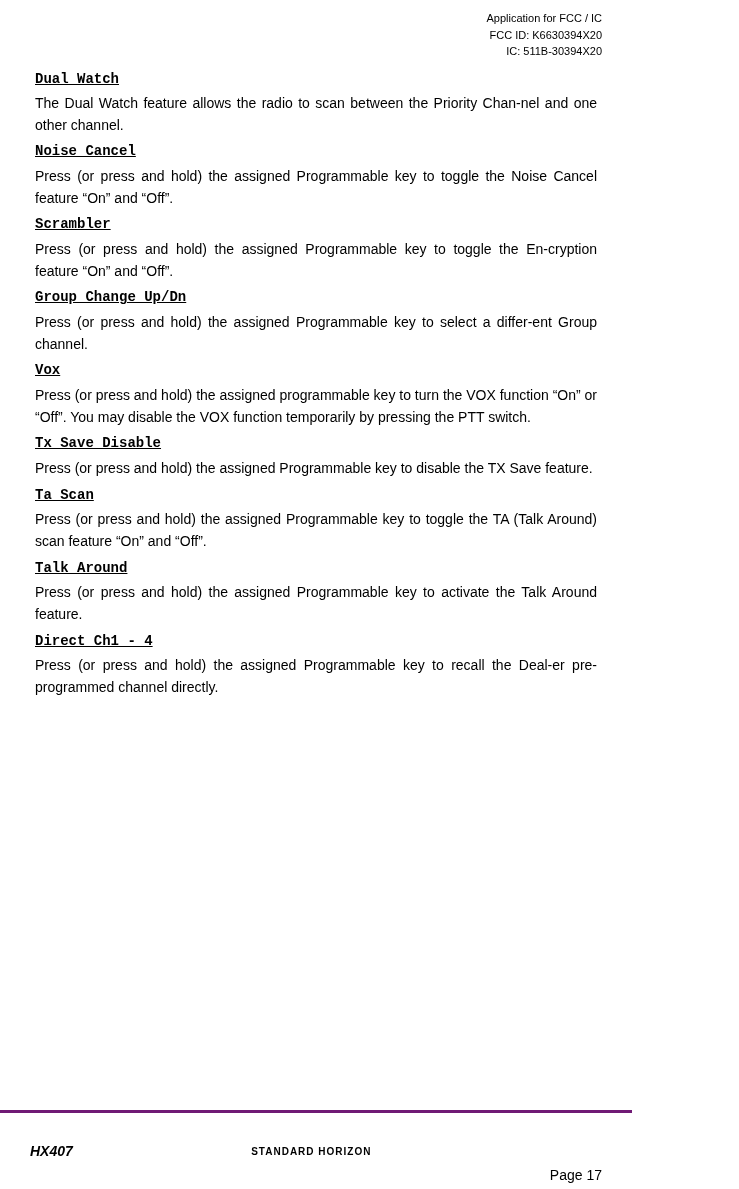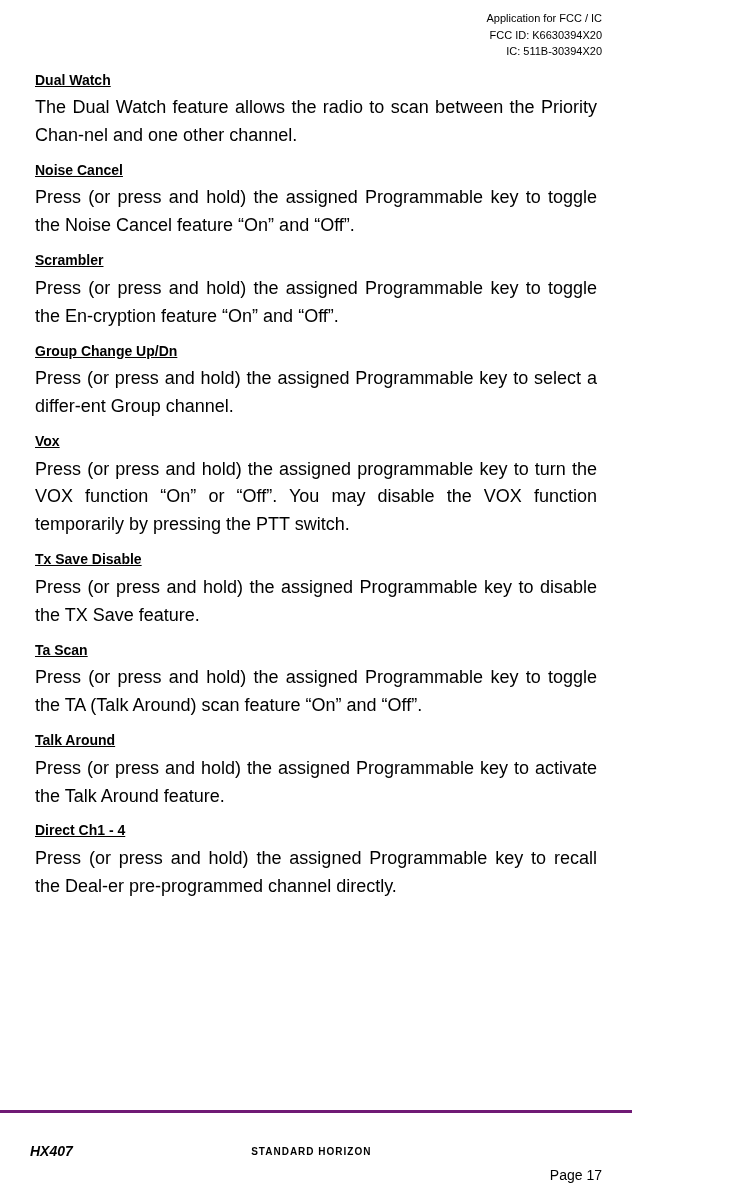--- a/index.html
+++ b/index.html
@@ -40,25 +40,26 @@
     .section-title {
       font-weight: bold;
       text-decoration: underline;
       margin-bottom: 4px;
       margin-top: 10px;
       font-size: 14px;
       line-height: 1.4;
     }
 
     .section-title:first-child {
-      margin-top: 11px;
+      margin-top: 0;
+      font-family: Liberation Mono, monospace;
     }
 
     .section-body {
-      font-size: 18px;
+      font-size: 14px;
       line-height: 1.55;
       text-align: justify;
       margin-bottom: 6px;
     }
 
     .footer {
       position: absolute;
       bottom: 0;
       left: 0;
       right: 0;

